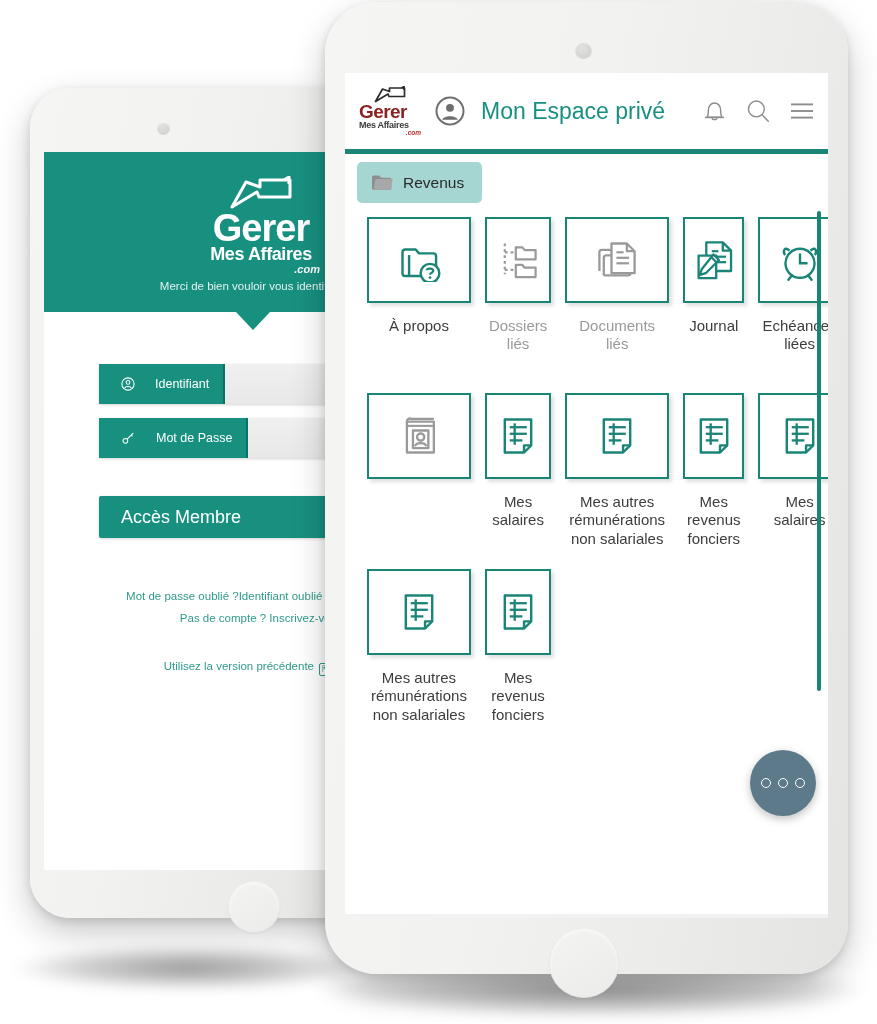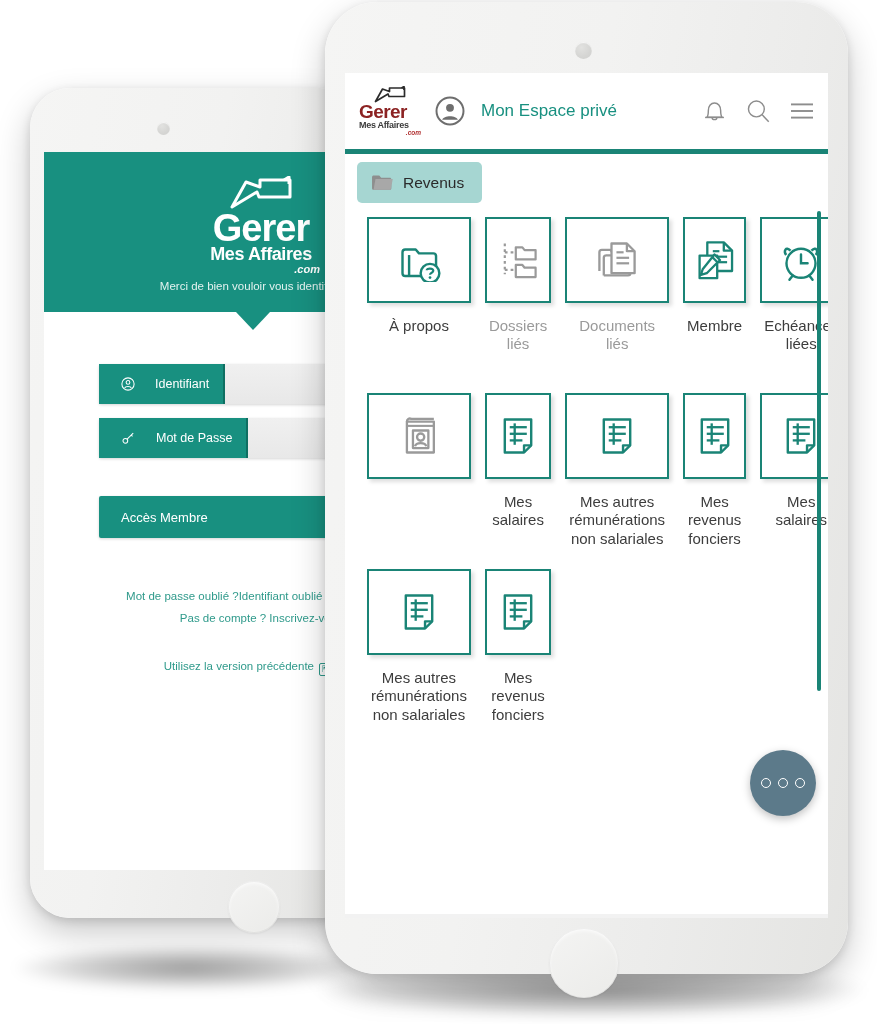--- a/index.html
+++ b/index.html
@@ -113,21 +113,21 @@
     border: none; outline: none;
     font-size: 12px;
     padding: 0 8px;
     border-left: 2px solid #0f6f62;
   }
   .btn-member {
     margin: 24px 0 0 55px;
     width: 290px; height: 42px;
     background: #189080; color: #fff;
     border: none; border-radius: 2px;
-    font-size: 13px; text-align: left; padding-left: 22px;
+    font-size: 18px; text-align: left; padding-left: 22px;
     box-shadow: 0 1px 3px rgba(0,0,0,0.17);
     cursor: pointer;
     font-family: "Liberation Sans", sans-serif;
   }
   .links { margin-top: 52px; color: #2f9a8b; font-size: 11.5px; }
   .link-row { display:flex; padding: 0 14px; margin-bottom: 10px; white-space: nowrap; }
   .link-row.spread { justify-content: flex-end; }
   .link-row.right  { justify-content: flex-end; padding-right: 0; }
   .link-row.prev   { justify-content: flex-end; margin-top: 36px; }
   .lnk { cursor: pointer; }
@@ -149,21 +149,21 @@
   .hdr-logo { width: 62px; flex: 0 0 62px; line-height: 1; }
   .hl-folder { display:block; margin-left: 14px; }
   .hl-gerer {
     font-size: 19px; font-weight: bold; color: #8c2323;
     letter-spacing: -0.6px; line-height: 0.9; font-family: "Liberation Sans", sans-serif;
   }
   .hl-mes { font-size: 9px; font-weight: bold; color: #3b3b3b; letter-spacing: -0.3px; line-height: 1.15; }
   .hl-com { font-size: 6.5px; font-weight: bold; font-style: italic; color: #b03030; text-align: right; line-height: 1; }
   .avatar-ico { flex: 0 0 auto; margin-left: 4px; }
   .hdr-title {
-    color: #189080; font-size: 17px; white-space: nowrap;
+    color: #189080; font-size: 23px; white-space: nowrap;
     margin-left: 6px; flex: 1;
   }
   .hdr-icons { display: flex; align-items: center; gap: 18px; }
   .hdr-icons svg { display: block; cursor: pointer; }
   .hdr-rule { height: 5px; background: #1a8476; }
 
   .tabbar { padding: 8px 0 0 12px; background: #fff; }
   .tab-chip {
     display: inline-flex; align-items: center; gap: 9px;
     background: #a6d6d2; border-radius: 5px;
@@ -399,21 +399,21 @@
       <path d="M13 4 L28 4 L35.5 11.5 L35.5 30 L13 30 Z" fill="#fff" stroke="#1a8476" stroke-width="2.1" stroke-linejoin="round"></path>
       <path d="M28 4 L28 11.5 L35.5 11.5" fill="none" stroke="#1a8476" stroke-width="2.1" stroke-linejoin="round"></path>
       <line x1="18" y1="12" x2="24" y2="12" stroke="#1a8476" stroke-width="2"></line>
       <line x1="18" y1="17" x2="31" y2="17" stroke="#1a8476" stroke-width="2"></line>
       <line x1="18" y1="22" x2="31" y2="22" stroke="#1a8476" stroke-width="2"></line>
       <path d="M6 36.5 L6 16 L22 16 L22 36.5 Z" fill="#fff" stroke="#1a8476" stroke-width="2.1" stroke-linejoin="round"></path>
       <path d="M19.5 15 L24.5 20 L12.5 32 L7.2 33.6 L8.8 28.4 Z" fill="#fff" stroke="#1a8476" stroke-width="2.1" stroke-linejoin="round"></path>
       <line x1="17.6" y1="17.4" x2="22.2" y2="22" stroke="#1a8476" stroke-width="2"></line>
               </svg>
      </div>
-     <div class="tile-label">Membre</div>
+     <div class="tile-label">Journal</div>
           </div>
           <div class="tile">
             <div class="tile-box">
        <svg width="44" height="44" viewBox="0 0 40 40">
       <circle cx="20" cy="23" r="13.2" fill="none" stroke="#1a8476" stroke-width="2.2"></circle>
       <path d="M20 15 L20 23 L26 23" fill="none" stroke="#1a8476" stroke-width="2.2" stroke-linecap="round"></path>
       <path d="M10.5 11.5 C6 7 4 12 6.5 15.5" fill="none" stroke="#1a8476" stroke-width="2.2"></path>
       <path d="M29.5 11.5 C34 7 36 12 33.5 15.5" fill="none" stroke="#1a8476" stroke-width="2.2"></path>
       <line x1="12.5" y1="34" x2="9.5" y2="38" stroke="#1a8476" stroke-width="2.2" stroke-linecap="round"></line>
       <line x1="27.5" y1="34" x2="30.5" y2="38" stroke="#1a8476" stroke-width="2.2" stroke-linecap="round"></line>

